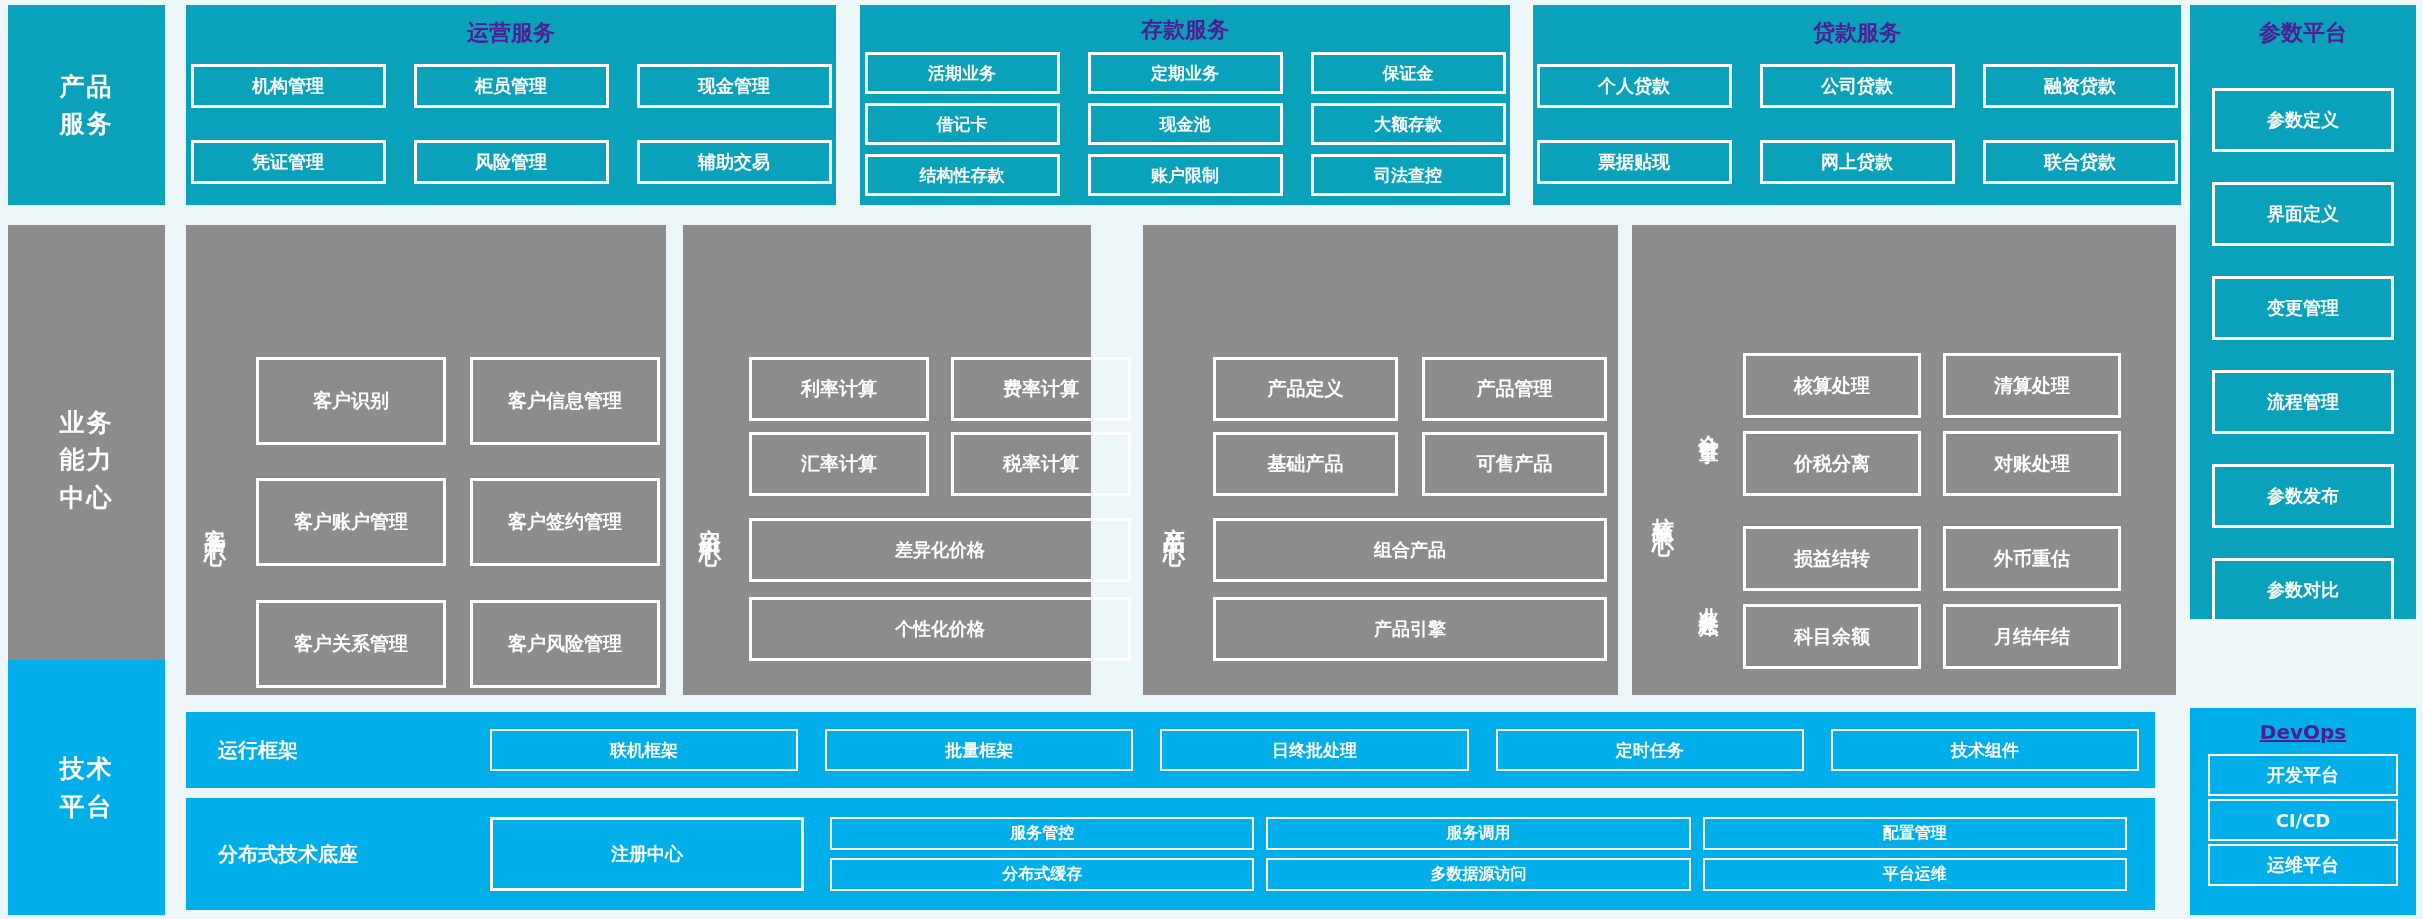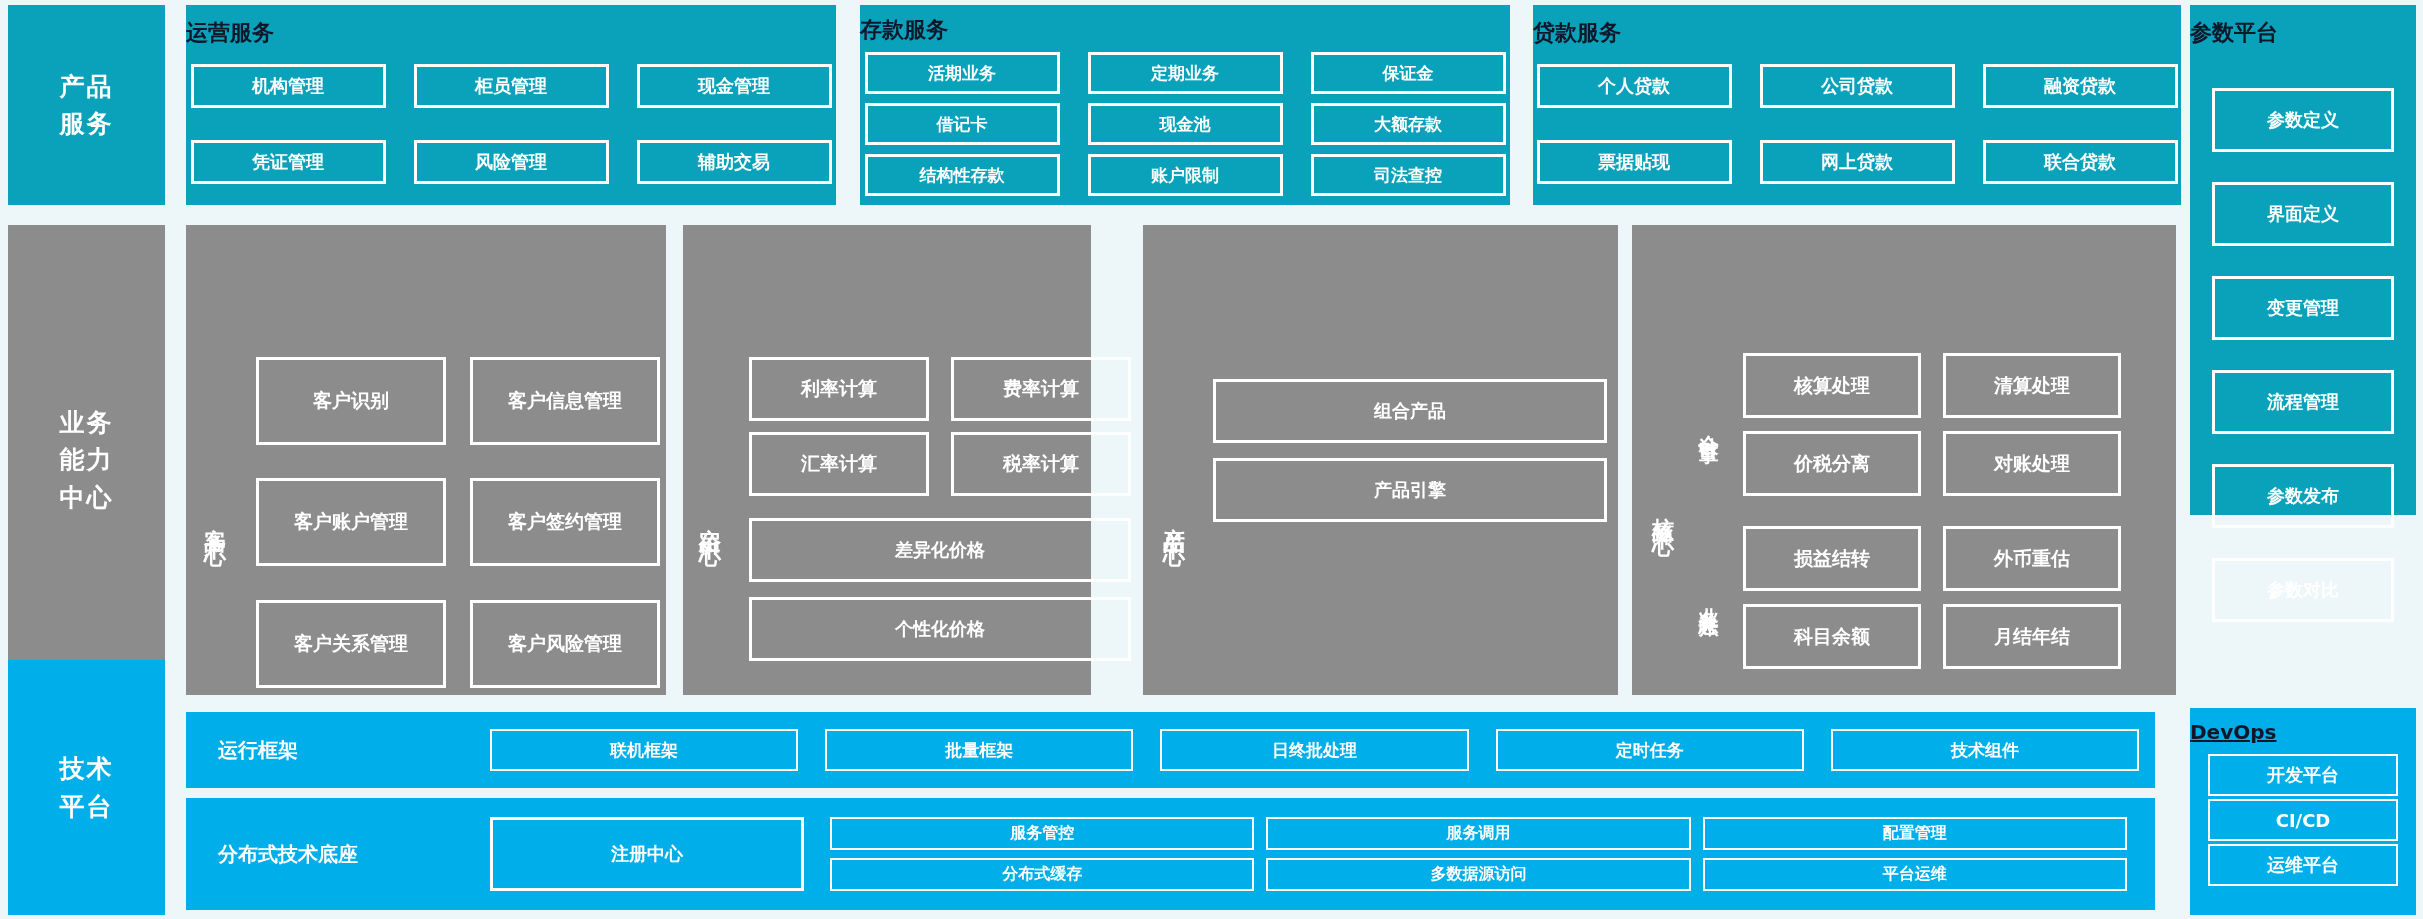--- a/index.html
+++ b/index.html
@@ -2,21 +2,21 @@
 <html><head>
 <meta charset="utf-8">
 <style>
   html,body{margin:0;padding:0;background:#EDF6F9;}
   .stage{position:relative;width:2423px;height:919px;background:#EDF6F9;
          font-family:"DejaVu Sans",sans-serif;overflow:hidden;}
   .abs{position:absolute;box-sizing:border-box;}
   .teal{background:#09A2BA;}
   .gray{background:#8C8C8C;}
   .cyan{background:#00AFE9;}
-  .panel-title{text-align:left;padding-top:13px;font-size:22px;font-weight:bold;color:#0f172a;}
+  .panel-title{text-align:center;padding-top:13px;font-size:22px;font-weight:bold;color:#4c1d95;}
   .box{border:3px solid #fff;display:flex;align-items:center;justify-content:center;
        color:#fff;font-weight:bold;font-size:18px;box-sizing:border-box;text-align:center;}
   .grid3{display:grid;grid-template-columns:repeat(3,195px);justify-content:center;
          column-gap:28px;row-gap:32px;margin-top:16px;}
   .grid3 .box{height:44px;}
   .grid3.tight{row-gap:9px;margin-top:7px;}
   .grid3.tight .box{height:42px;font-size:17px;}
   .param-col{display:flex;flex-direction:column;align-items:center;gap:30px;margin-top:40px;}
   .param-col .box{width:182px;height:64px;}
   .side-label{display:flex;align-items:center;justify-content:center;color:#fff;
@@ -95,21 +95,21 @@
     <div class="grid3">
       <div class="box">个人贷款</div>
       <div class="box">公司贷款</div>
       <div class="box">融资贷款</div>
       <div class="box">票据贴现</div>
       <div class="box">网上贷款</div>
       <div class="box">联合贷款</div>
     </div>
   </div>
 
-  <div class="abs teal" style="left:2190px;top:5px;width:226px;height:510px;">
+  <div class="abs teal" style="left:2190px;top:5px;width:226px;height:614px;">
     <div class="panel-title">参数平台</div>
     <div class="param-col">
       <div class="box">参数定义</div>
       <div class="box">界面定义</div>
       <div class="box">变更管理</div>
       <div class="box">流程管理</div>
       <div class="box">参数发布</div>
       <div class="box">参数对比</div>
     </div>
   </div>
@@ -140,20 +140,26 @@
         <div class="box">税率计算</div>
       </div>
       <div class="box wide-box">差异化价格</div>
       <div class="box wide-box second">个性化价格</div>
     </div>
   </div>
 
   <div class="abs gray gpanel" style="left:1143px;top:225px;width:475px;height:470px;">
     <div class="vlabel" style="margin-left:16px;">产品中心</div>
     <div class="mid-col">
+      <div class="grid2 prod">
+        <div class="box">产品定义</div>
+        <div class="box">产品管理</div>
+        <div class="box">基础产品</div>
+        <div class="box">可售产品</div>
+      </div>
       <div class="box wide-box prod">组合产品</div>
       <div class="box wide-box prod second">产品引擎</div>
     </div>
   </div>
 
   <div class="abs gray gpanel" style="left:1632px;top:225px;width:544px;height:470px;">
     <div class="vlabel" style="margin-left:16px;margin-top:100px;">核算中心</div>
     <div class="acct-col">
       <div class="acct-group">
         <div class="sub-vlabel">会计引擎</div>

